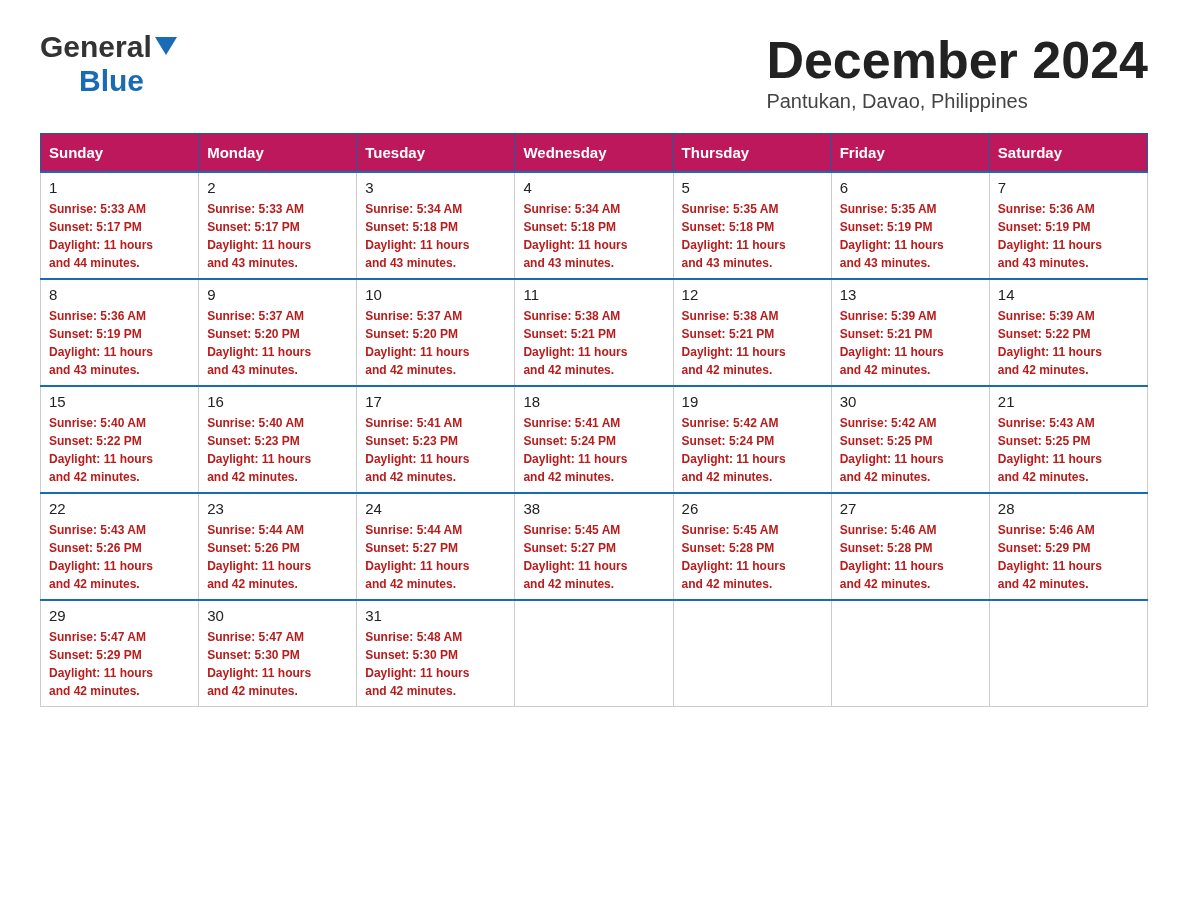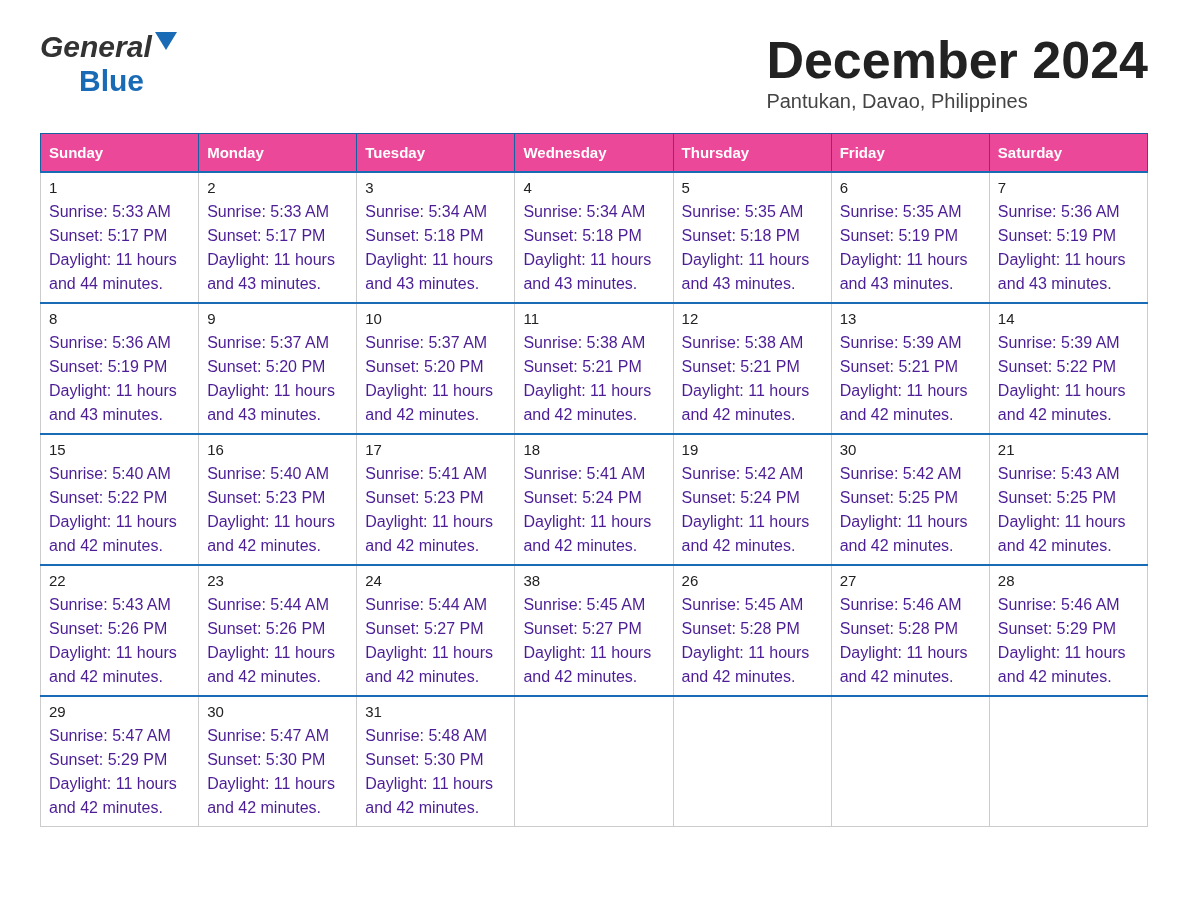--- a/index.html
+++ b/index.html
@@ -32,21 +32,21 @@
     .location {
       font-size: 20px;
       color: #444;
     }
     .calendar {
       width: 100%;
       border-collapse: collapse;
       border: 1px solid #aaa;
     }
     .calendar th {
-      background-color: #ec4899;
+      background-color: #be185d;
       color: #ffffff;
       font-size: 15px;
       font-weight: bold;
       padding: 10px 8px;
       text-align: left;
       border: 1px solid #1560a0;
     }
     .calendar td {
       vertical-align: top;
       border: 1px solid #ccc;
@@ -55,34 +55,35 @@
       min-height: 90px;
     }
     .day-number {
       font-size: 15px;
       font-weight: normal;
       color: #222;
       display: block;
       margin-bottom: 4px;
     }
     .day-info {
-      font-size: 16px;
-      color: #4c1d95;
+      font-size: 12px;
+      color: #b91c1c;
       line-height: 1.5;
+      font-weight: bold;
     }
     .empty-cell {
       background: #fff;
     }
     .week-row td {
       border-top: 2px solid #1a6bb5;
     }
     .logo-wrapper {
       display: flex;
+      align-items: center;
       gap: 2px;
-      font-style: italic;
     }
   </style>
 </head>
 <body>
 
 <div class="header">
   <div class="logo">
     <div class="logo-wrapper">
       <span style="font-size:30px;font-weight:bold;color:#333;">General</span>
       <svg width="22" height="22" viewBox="0 0 22 22" style="margin-left:1px;margin-top:2px;">

